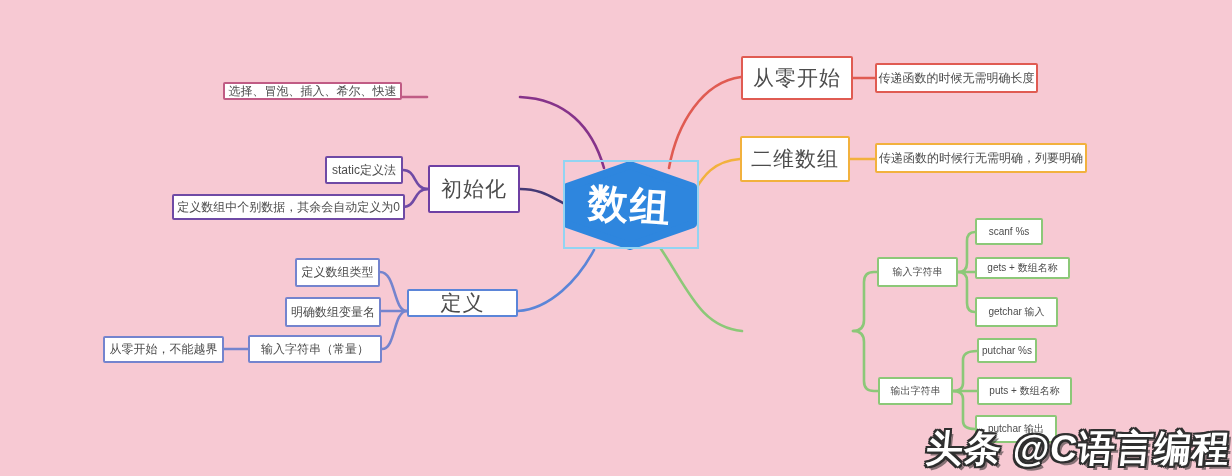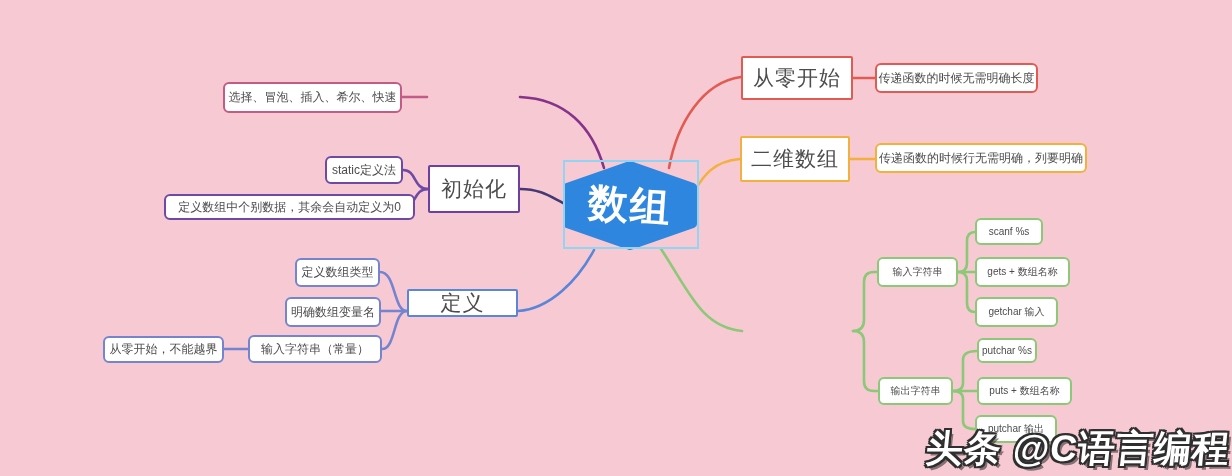--- a/index.html
+++ b/index.html
@@ -11,21 +11,21 @@
   #canvas{position:relative;width:1232px;height:476px;}
   #links{position:absolute;left:0;top:0;z-index:1;}
   .ln{fill:none;stroke-width:2.6;stroke-linecap:round;}
   .node{
     position:absolute;z-index:3;box-sizing:border-box;
     background:#ffffff;border:2.5px solid var(--bc,#888);
     border-radius:2px;display:flex;align-items:center;justify-content:center;
     color:var(--text,#4c4c4c);white-space:nowrap;padding:0 4px;cursor:default;
   }
   .topic{font-size:21px;letter-spacing:1px;}
-  .child{font-size:12px;border-radius:6px;}
+  .child{font-size:12px;}
   .latin{font-size:10px;}
   .selection{
     position:absolute;z-index:2;box-sizing:border-box;
     left:563px;top:160px;width:136px;height:89px;
     border:2px solid var(--selection,#92d4f2);background:transparent;
   }
   .center-label{
     position:absolute;z-index:4;left:567px;top:166px;width:126px;height:79px;
     display:flex;align-items:center;justify-content:center;
     font-size:40px;font-weight:bold;color:#ffffff;letter-spacing:2px;
@@ -74,31 +74,31 @@
     <path class="ln" style="stroke:var(--green)" d="M953,391 Q963,391 963,383 L963,360 Q963,351 977,351"></path>
     <path class="ln" style="stroke:var(--green)" d="M953,391 L977,391"></path>
     <path class="ln" style="stroke:var(--green)" d="M953,391 Q963,391 963,399 L963,421 Q963,429 975,429"></path>
 
     <polygon points="567,187 630,165 693,187 693,224 630,246 567,224" style="fill:var(--centerfill);stroke:var(--centerfill)" stroke-width="8" stroke-linejoin="round"></polygon>
   </svg>
 
   <div class="selection"></div>
   <div class="center-label">数组</div>
 
-  <div class="node child" style="left:223px;top:82px;width:179px;height:31px;--bc:var(--rose)">
+  <div class="node child" style="left:223px;top:82px;width:179px;height:18px;--bc:var(--rose)">
       <span>选择、冒泡、插入、希尔、快速</span>
     </div>
 
   <div class="node topic" style="left:428px;top:165px;width:92px;height:48px;--bc:var(--violet)">
       <span>初始化</span>
     </div>
   <div class="node child" style="left:325px;top:156px;width:78px;height:28px;--bc:var(--violet2)">
       <span>static定义法</span>
     </div>
-  <div class="node child" style="left:164px;top:194px;width:251px;height:26px;--bc:var(--violet2)">
+  <div class="node child" style="left:172px;top:194px;width:233px;height:26px;--bc:var(--violet2)">
       <span>定义数组中个别数据，其余会自动定义为0</span>
     </div>
 
   <div class="node topic" style="left:407px;top:289px;width:111px;height:28px;--bc:var(--blue)">
       <span>定义</span>
     </div>
   <div class="node child" style="left:295px;top:258px;width:85px;height:29px;--bc:var(--blue2)">
       <span>定义数组类型</span>
     </div>
   <div class="node child" style="left:285px;top:297px;width:96px;height:30px;--bc:var(--blue2)">
@@ -124,21 +124,21 @@
   <div class="node child" style="left:875px;top:143px;width:212px;height:30px;--bc:var(--orange)">
       <span>传递函数的时候行无需明确，列要明确</span>
     </div>
 
   <div class="node child latin" style="left:877px;top:257px;width:81px;height:30px;--bc:var(--green)">
       <span>输入字符串</span>
     </div>
   <div class="node child latin" style="left:975px;top:218px;width:68px;height:27px;--bc:var(--green)">
       <span>scanf %s</span>
     </div>
-  <div class="node child latin" style="left:975px;top:257px;width:95px;height:30px;--bc:var(--green)">
+  <div class="node child latin" style="left:975px;top:257px;width:95px;height:22px;--bc:var(--green)">
       <span>gets + 数组名称</span>
     </div>
   <div class="node child latin" style="left:975px;top:297px;width:83px;height:30px;--bc:var(--green)">
       <span>getchar 输入</span>
     </div>
   <div class="node child latin" style="left:878px;top:377px;width:75px;height:28px;--bc:var(--green)">
       <span>输出字符串</span>
     </div>
   <div class="node child latin" style="left:977px;top:338px;width:60px;height:25px;--bc:var(--green)">
       <span>putchar %s</span>

